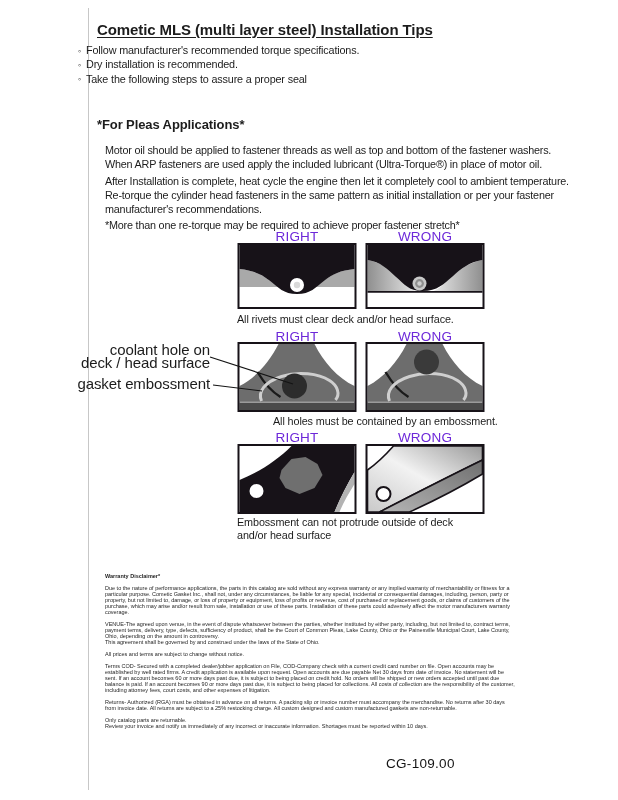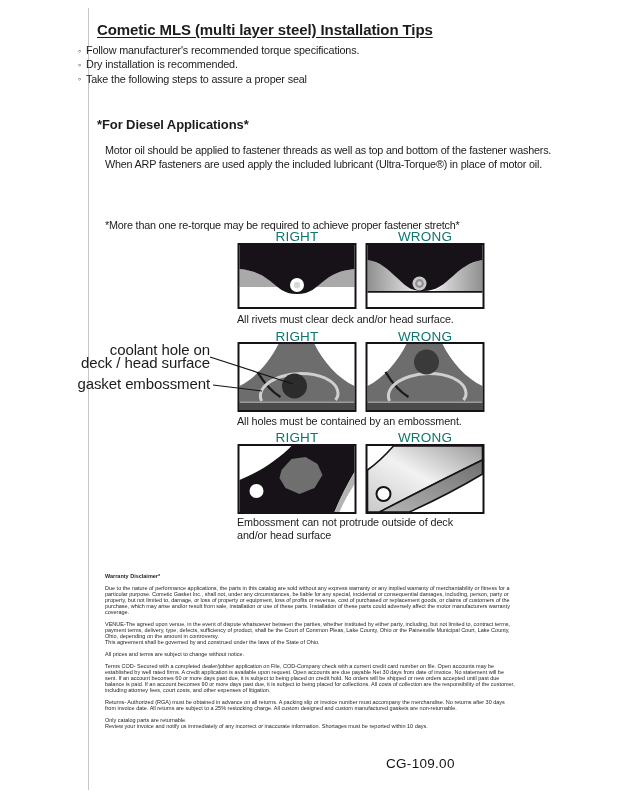--- a/index.html
+++ b/index.html
@@ -34,28 +34,28 @@
   .sb .m { display:inline-block; width:8px; text-indent:0; font-size:10px; }
   .diesel-heading {
     position:absolute; left:97px; top:117px; margin:0;
     font-size:13px; font-weight:bold; letter-spacing:-0.1px;
   }
   .para { position:absolute; left:97px; width:470px; margin:8px;
     font-size:10.8px; line-height:13.8px; letter-spacing:-0.2px; }
   .p1 { top:136px; } .p2 { top:167px; } .p3 { top:211px; }
 
   .dg-label { position:absolute; width:120px; text-align:center;
-    font-size:13.5px; letter-spacing:0.2px; color:#0f766e; }
+    font-size:13.5px; letter-spacing:0.2px; color:#6d28d9; }
   .r1 { top:229px; } .r2 { top:329px; } .r3 { top:430px; }
   .colL { left:237px; } .colR { left:365px; }
   .dg-box { position:absolute; width:120px; }
   .b1 { top:243px; height:66px; } .b2 { top:342px; height:70px; } .b3 { top:444px; height:70px; }
   .caption { position:absolute; left:237px; margin:0;
     font-size:10.8px; line-height:13px; letter-spacing:-0.1px; }
-  .c1 { top:313px; width:260px; } .c2 { top:415px; width:260px; } .c3 { top:516px; width:228px; }
+  .c1 { top:313px; width:260px; } .c2 { top:415px; width:260px;margin-left:36px; } .c3 { top:516px; width:228px; }
 
   .ann { position:absolute; left:58px; width:152px; text-align:right;
     font-size:15px; line-height:12.5px; letter-spacing:-0.1px; }
   .ann-coolant { top:344px; } .ann-gasket { top:378px; }
   .leader-overlay { position:absolute; left:205px; top:340px; width:100px; height:60px; z-index:3; }
 
   .legal {
     position:absolute; left:105px; top:573px; width:820px;
     transform: scale(0.5); transform-origin: 0 0;
     font-size:11px; line-height:12px; color:#262626;
@@ -77,22 +77,23 @@
   <div class="left-rule"></div>
 
   <h1 class="title">Cometic MLS (multi layer steel) Installation Tips</h1>
 
   <div class="bullets">
     <div class="b"><span class="m">◦</span><span>Follow manufacturer's recommended torque specifications.</span></div>
     <div class="b"><span class="m">◦</span><span>Dry installation is recommended.</span></div>
     <div class="b"><span class="m">◦</span><span>Take the following steps to assure a proper seal</span></div>
   </div>
 
-  <h2 class="diesel-heading">*For Diesel Applications*</h2>
+  <h2 class="diesel-heading">*For Pleas Applications*</h2>
   <p class="para p1">Motor oil should be applied to fastener threads as well as top and bottom of the fastener washers. When ARP fasteners are used apply the included lubricant (Ultra-Torque®) in place of motor oil.</p>
+  <p class="para p2">After Installation is complete, heat cycle the engine then let it completely cool to ambient temperature. Re-torque the cylinder head fasteners in the same pattern as initial installation or per your fastener manufacturer's recommendations.</p>
   <p class="para p3">*More than one re-torque may be required to achieve proper fastener stretch*</p>
 
   <div class="dg-label r1 colL">RIGHT</div>
   <div class="dg-label r1 colR">WRONG</div>
 
   <svg class="dg-box b1 colL" viewBox="0 0 119 66">
     <rect width="119" height="66" fill="#ffffff"></rect>
     <path d="M2,26 C16,27.5 24,31 33,38 L44,44 L2,44 Z" fill="#a9a9a9"></path>
     <path d="M117,26 C103,27.5 95,31 86,38 L75,44 L117,44 Z" fill="#a9a9a9"></path>
     <path d="M2,2 H117 V26 C103,27.5 95,31 87,37.5 C78,44.5 73,51 59.5,51 C46,51 41,44.5 32,37.5 C24,31 16,27.5 2,26 Z" fill="#171218"></path>

